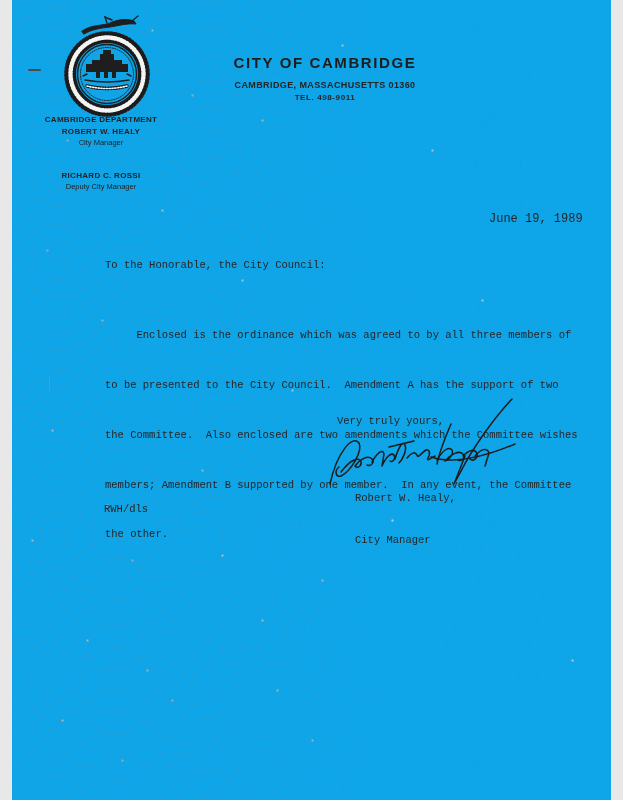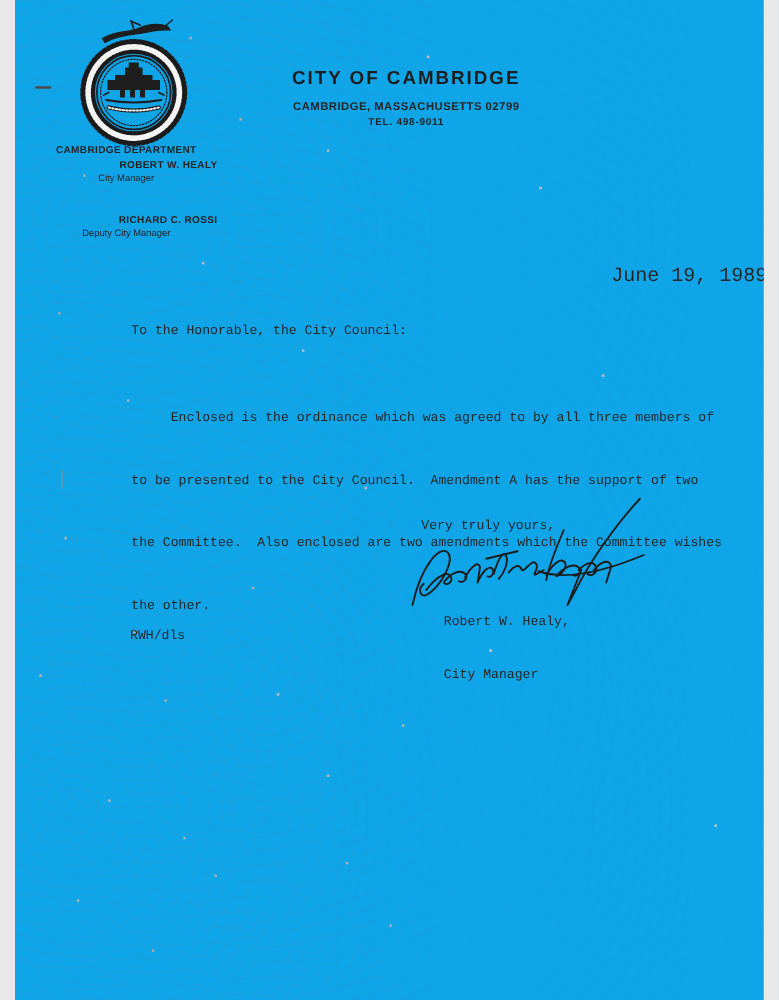--- a/index.html
+++ b/index.html
@@ -39,25 +39,25 @@
   .sans{font-family:"Liberation Sans", sans-serif;}
   .abs{position:absolute;}
 
   .org-block{left:178px;top:54px;width:270px;text-align:center;}
   .org-title{font-size:15px;font-weight:bold;letter-spacing:1.6px;color:#1d1d1d;}
   .org-address{font-size:9px;font-weight:bold;letter-spacing:.4px;margin-top:9px;color:#242424;}
   .org-phone{font-size:8px;font-weight:bold;letter-spacing:.6px;margin-top:3px;color:#242424;}
 
   .dept-block{left:16px;top:115px;width:146px;text-align:center;color:#232323;}
   .dept-line1{font-size:8px;font-weight:bold;letter-spacing:.3px;}
-  .dept-line2{font-size:8px;font-weight:bold;letter-spacing:.3px;margin-top:3px;text-align:right;}
+  .dept-line2{font-size:8px;font-weight:bold;letter-spacing:.3px;margin-top:3px;}
   .dept-line3{font-size:7.5px;margin-top:2px;}
   .deputy-block{left:16px;top:168px;width:146px;text-align:center;color:#232323;}
 
-  .date{left:477px;top:212px;font-size:16px;}
+  .date{left:477px;top:212px;font-size:12px;}
   .salutation{left:93px;top:259px;font-size:10.5px;}
   .body-lines{left:93px;top:294px;font-size:10.5px;line-height:16.6px;}
   .closing{left:325px;top:415px;font-size:10.5px;}
   .signer{left:343px;top:463px;font-size:10.5px;line-height:14px;}
   .reference{left:92px;top:503px;font-size:10.5px;}
 
   .seal-wrap{left:40px;top:14px;width:110px;height:104px;}
   .sig-wrap{left:315px;top:396px;width:192px;height:96px;pointer-events:none;}
 
   .dash-artifact{left:16px;top:69px;width:13px;height:2px;background:#4a4a4a;border-radius:1px;}
@@ -103,21 +103,21 @@
         <path d="M33,66 Q55,70 77,66" stroke-width="1.6"></path>
         <path d="M35,72 Q55,77 75,72" stroke-width="3.4" stroke="#1b1b1b"></path>
         <path d="M35,72 Q55,77 75,72" stroke-width="1.6" stroke="#f4f4f2" stroke-dasharray="1.2 1.6"></path>
         <path d="M31,62 L35,60 M79,62 L75,60" stroke-width="1.4"></path>
       </g>
     </svg>
   </div>
 
   <div class="abs sans org-block">
     <div class="org-title">CITY OF CAMBRIDGE</div>
-    <div class="org-address">CAMBRIDGE, MASSACHUSETTS 02799</div>
+    <div class="org-address">CAMBRIDGE, MASSACHUSETTS 01360</div>
     <div class="org-phone">TEL. 498-9011</div>
   </div>
 
   <div class="abs sans dept-block">
     <div class="dept-line1">CAMBRIDGE DEPARTMENT</div>
     <div class="dept-line2">ROBERT W. HEALY</div>
     <div class="dept-line3">City Manager</div>
   </div>
   <div class="abs sans deputy-block">
     <div class="dept-line2">RICHARD C. ROSSI</div>
@@ -125,20 +125,21 @@
   </div>
 
   <div class="abs mono date">June 19, 1989</div>
 
   <div class="abs mono salutation">To the Honorable, the City Council:</div>
 
   <div class="abs mono body-lines">
     <div>     Enclosed is the ordinance which was agreed to by all three members of</div>
     <div>to be presented to the City Council.  Amendment A has the support of two</div>
     <div>the Committee.  Also enclosed are two amendments which the Committee wishes</div>
+    <div>members; Amendment B supported by one member.  In any event, the Committee</div>
     <div>the other.</div>
   </div>
 
   <div class="abs mono closing">Very truly yours,</div>
 
   <div class="abs sig-wrap">
     <svg viewBox="0 0 192 96" width="192" height="96">
       <g fill="none" stroke="#1c1c1c" stroke-width="1.5" stroke-linecap="round" stroke-linejoin="round">
 
         <path d="M185,3 C168,21 146,51 133,77 L 127,88 L 138,60"></path>

